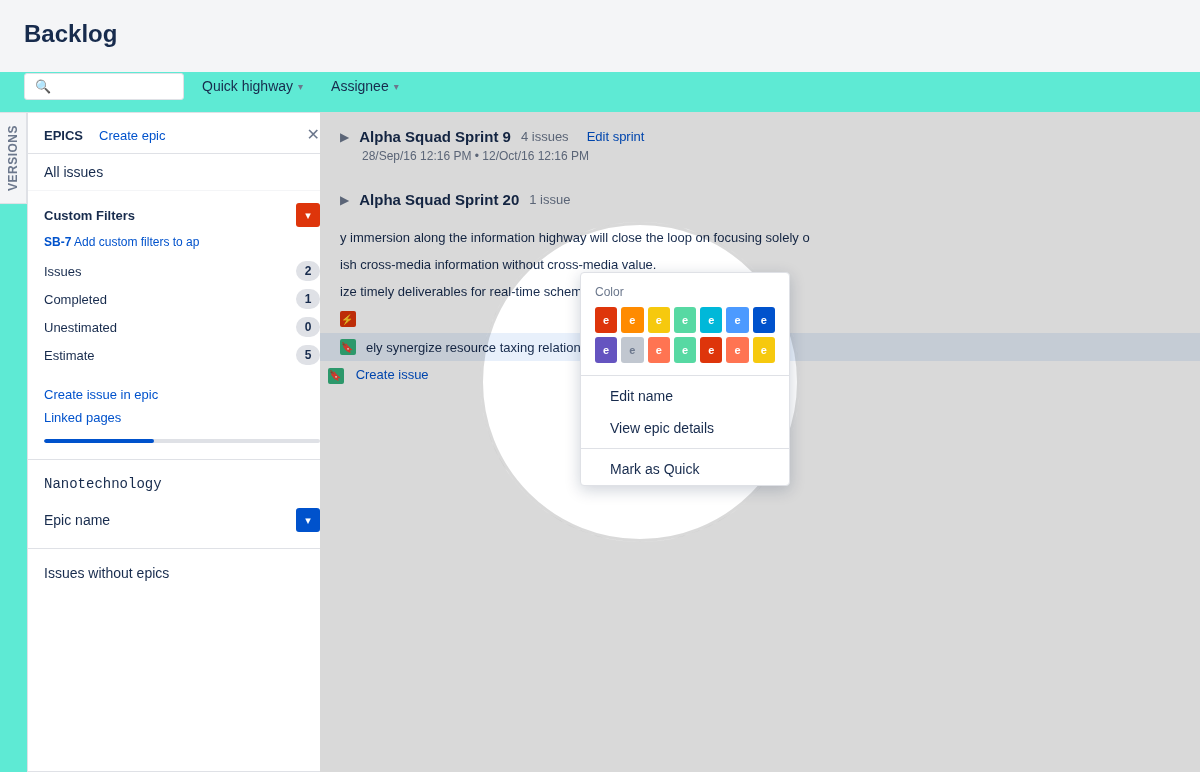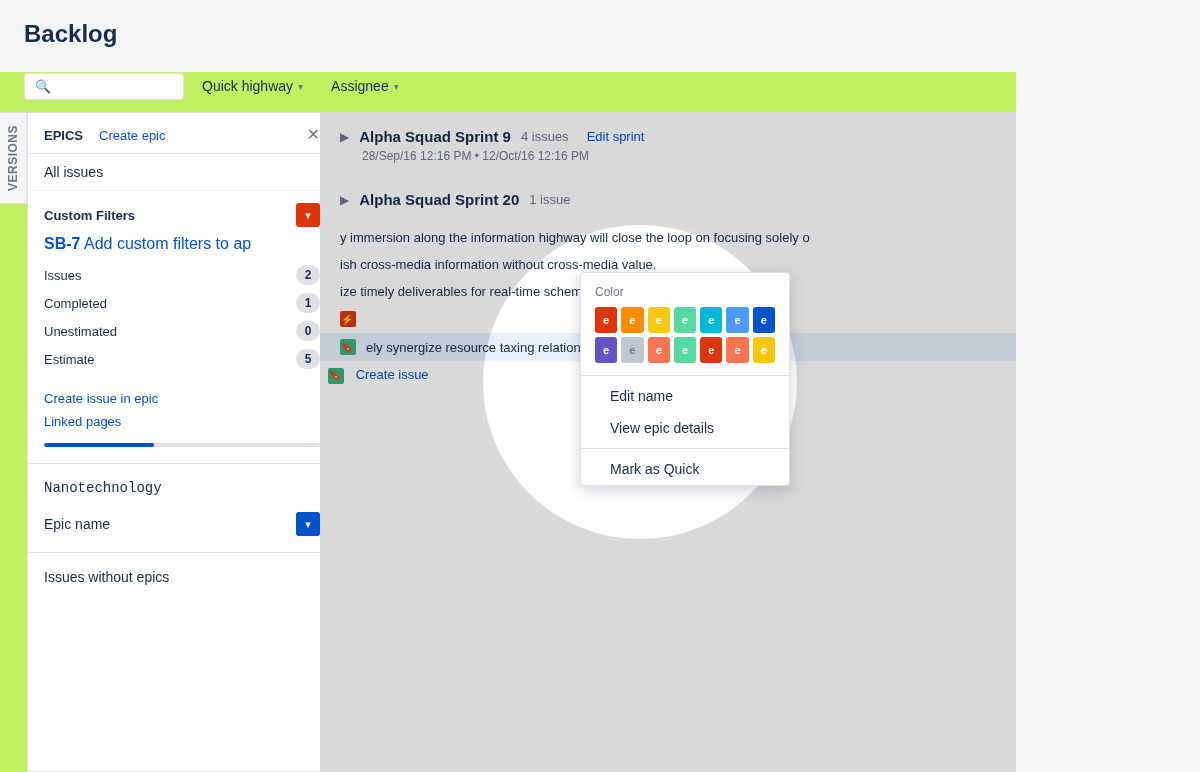--- a/index.html
+++ b/index.html
@@ -5,24 +5,24 @@
     * { box-sizing: border-box; margin: 0; padding: 0; }
     body {
       font-family: -apple-system, BlinkMacSystemFont, "Segoe UI", Arial, sans-serif;
       background: #f4f5f7;
       color: #172b4d;
       font-size: 14px;
     }
     .app-container {
       display: flex;
       flex-direction: column;
-      width: 1016px;
+      width: 1200px;
       height: 772px;
       overflow: hidden;
-      background: #bef264;
+      background: #5eead4;
     }
     .page-header {
       padding: 20px 24px 10px 24px;
       background: #f4f5f7;
     }
     .page-title {
       font-size: 24px;
       font-weight: 600;
       color: #172b4d;
       margin-bottom: 14px;
@@ -161,21 +161,21 @@
       width: 24px;
       height: 24px;
       cursor: pointer;
       display: flex;
       align-items: center;
       justify-content: center;
       color: #fff;
       font-size: 11px;
     }
     .custom-filter-link {
-      font-size: 16px;
+      font-size: 12px;
       color: #0052cc;
       margin-bottom: 8px;
     }
     .custom-filter-link span.sb7 {
       font-weight: 600;
     }
     .filter-stats {
       margin-top: 4px;
     }
     .filter-stat-row {

